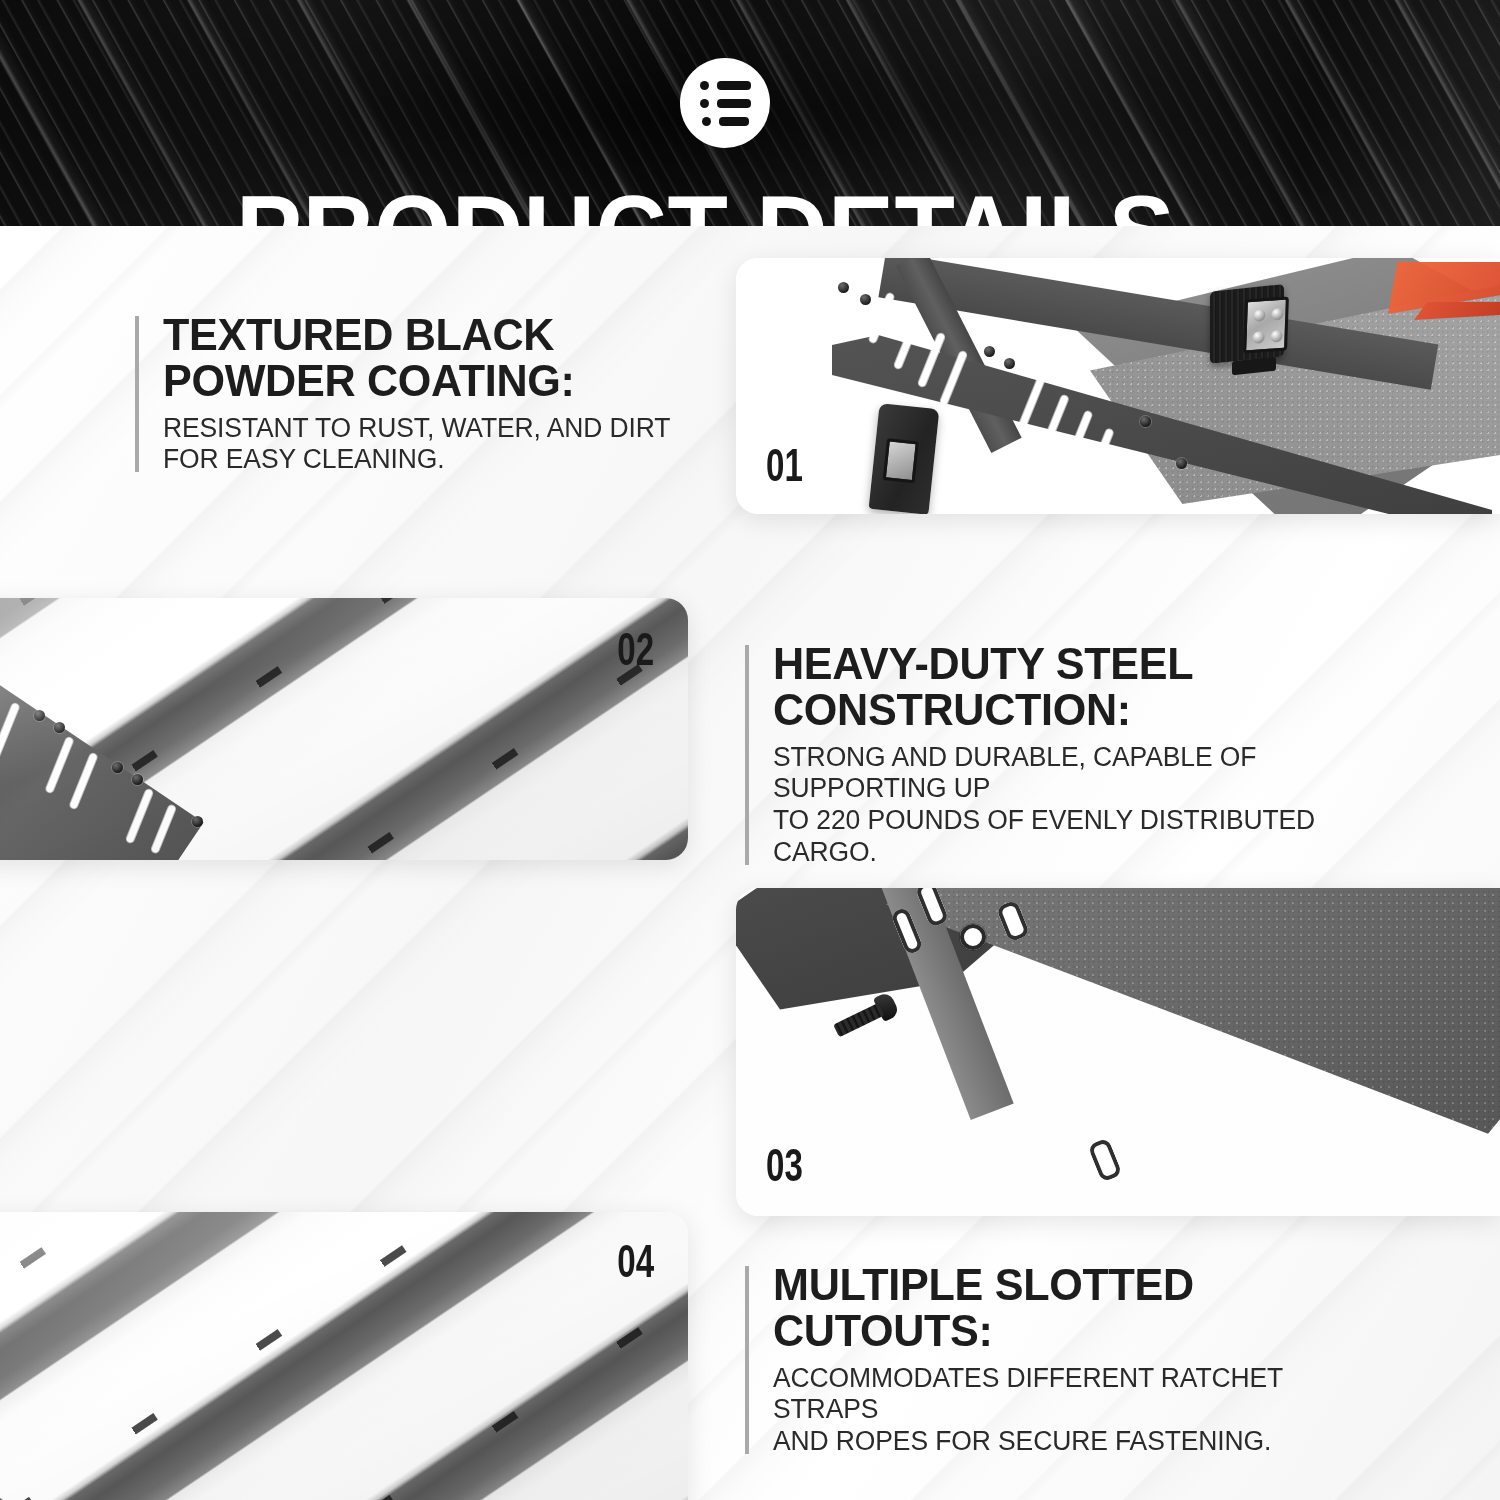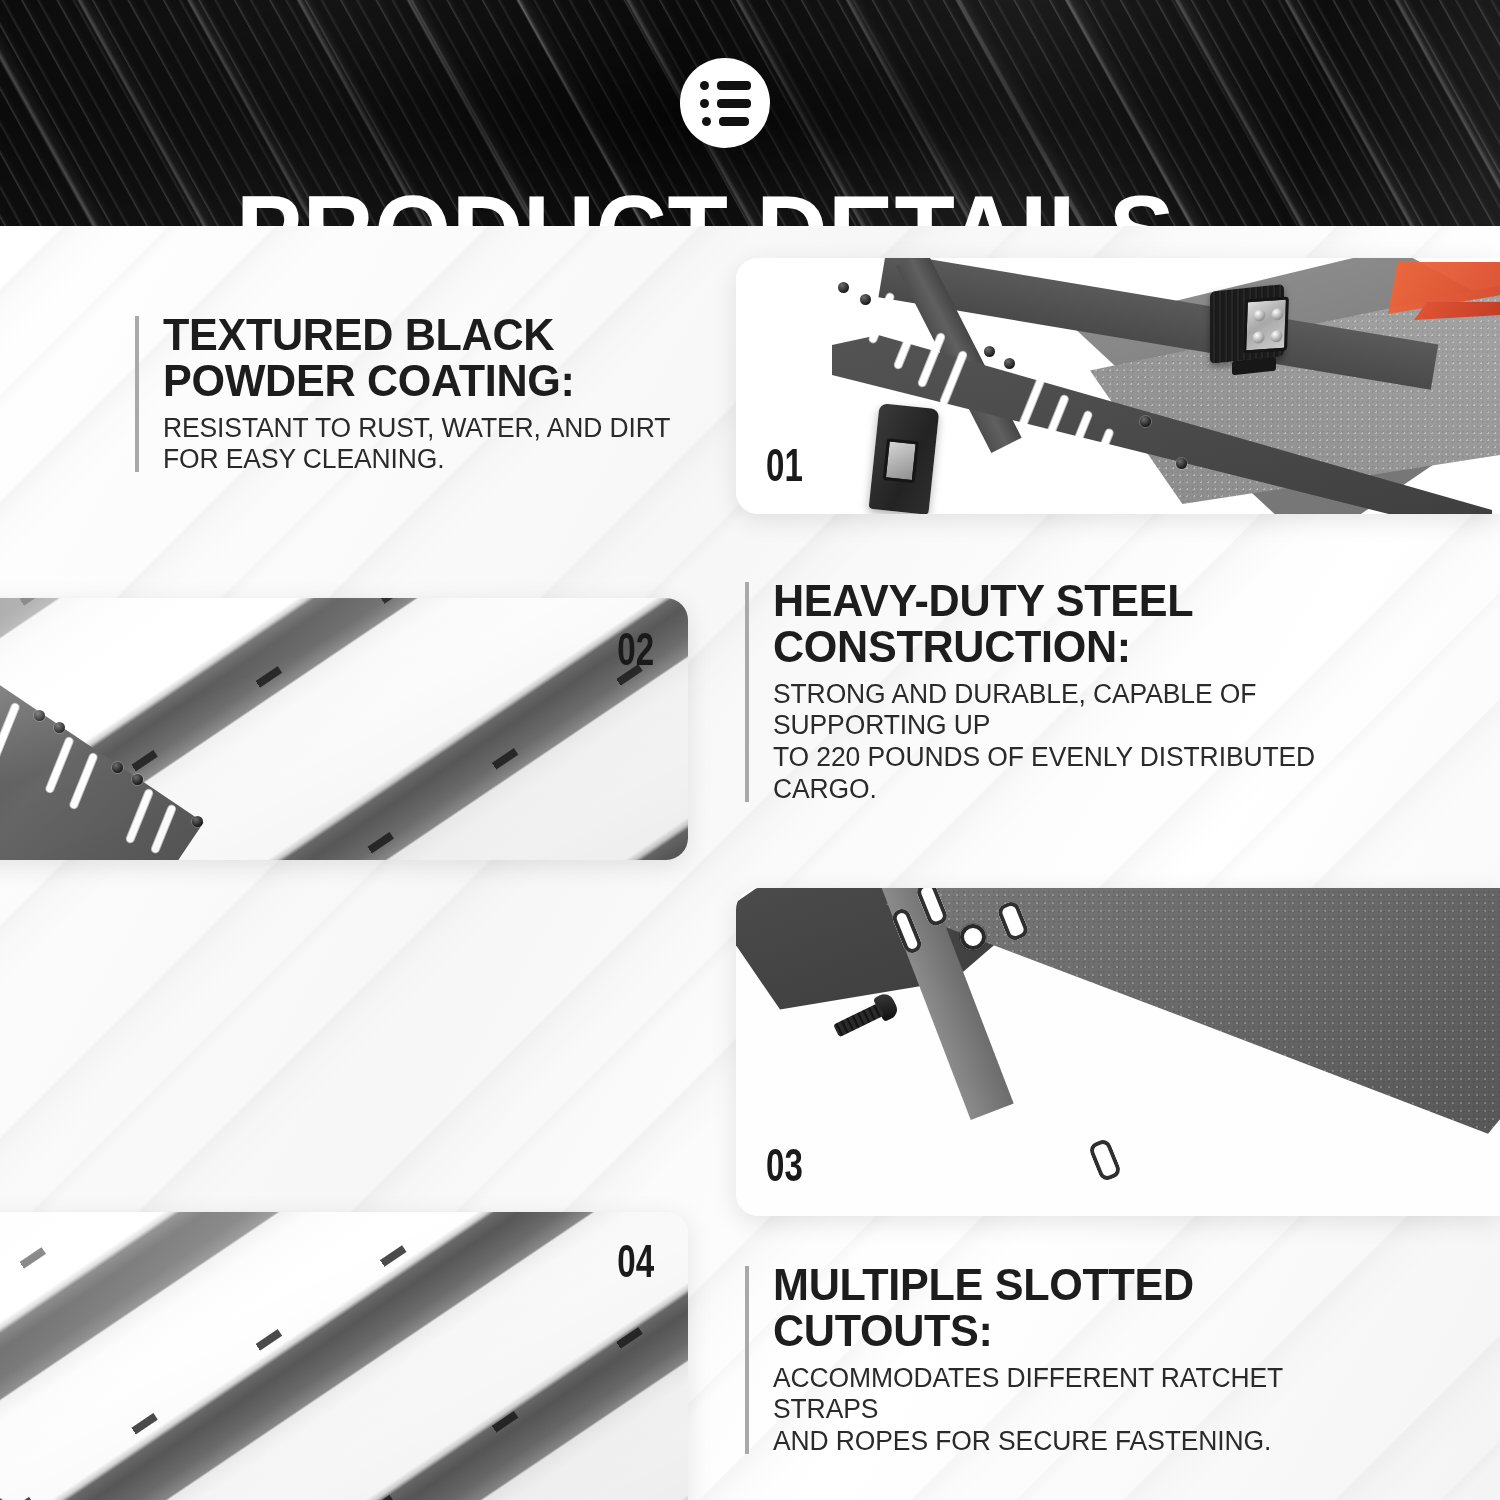--- a/index.html
+++ b/index.html
@@ -132,21 +132,21 @@
     font-weight:400;
     color:#2a2a2a;
     line-height:1.18;
     letter-spacing:-0.1px;
     white-space:pre-line;
     transform:scaleX(0.98);
     transform-origin:left top;
   }
 
   #feature-1{ left:135px; top:312px;  width:560px; }
-  #feature-2{ left:745px; top:578px;  width:680px; }
+  #feature-2{ left:745px; top:641px;  width:680px; }
   #feature-3{ left:135px; top:963px;  width:560px; }
   #feature-4{ left:745px; top:1262px; width:640px; }
 
   
   .panel{
     position:absolute;
     background:#ffffff;
     overflow:hidden;
     box-shadow:0 6px 26px rgba(0,0,0,0.10);
   }

